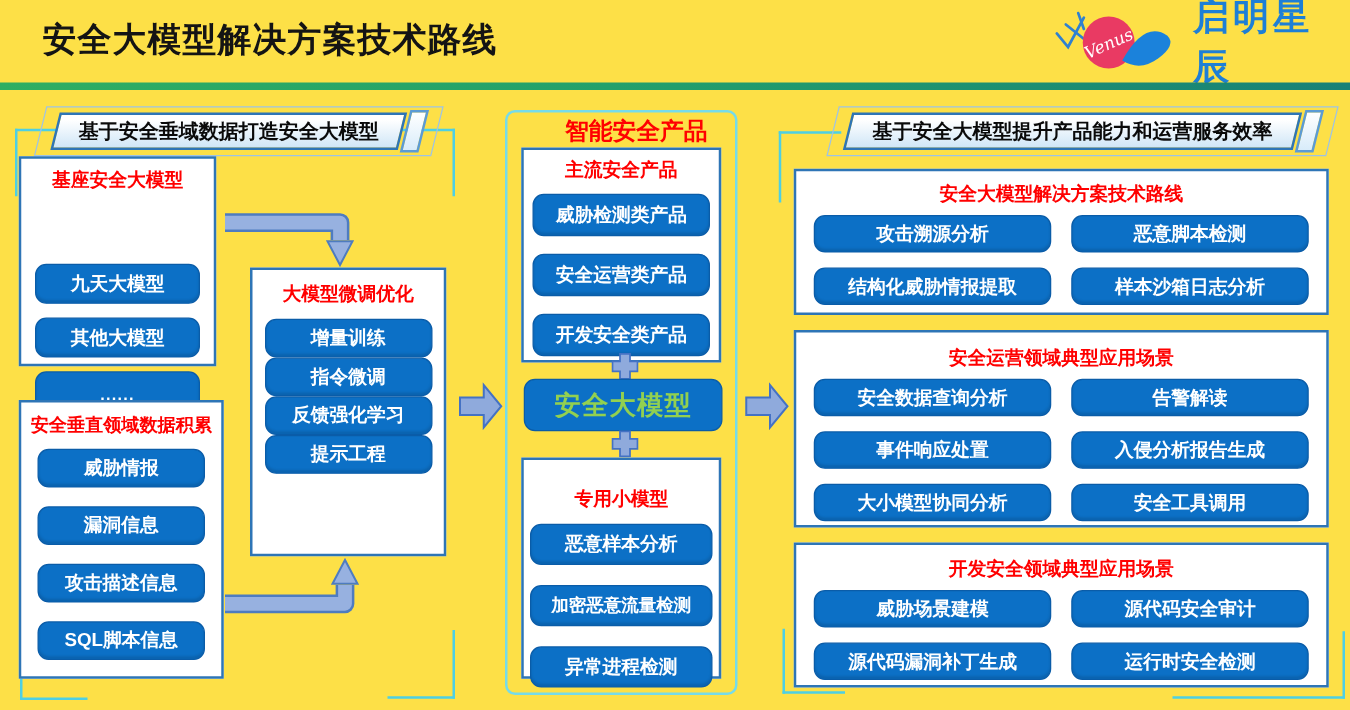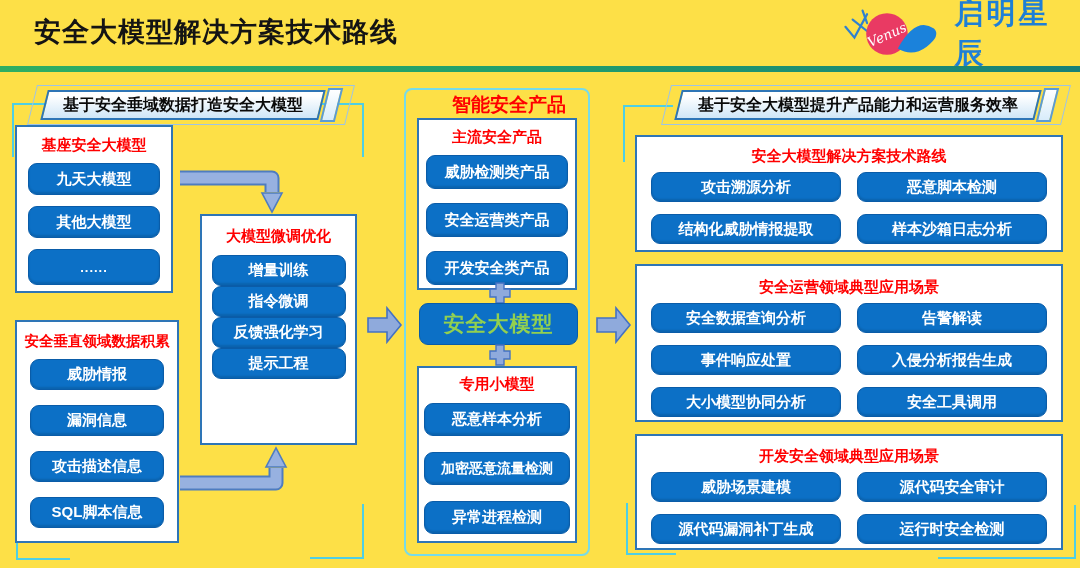--- a/index.html
+++ b/index.html
@@ -85,21 +85,21 @@
   <div class="banner" style="left:44px;top:90px;width:278px;">
     <div class="outer"></div>
     <div class="stripe"></div>
     <div class="skew"></div>
     <div class="label">基于安全垂域数据打造安全大模型</div>
   </div>
 
   <div class="panel" style="left:15px;top:125px;width:158px;height:168px;padding-top:8px;">
     <div class="panel-title">基座安全大模型</div>
     <div class="vlist" style="gap:11px;margin-top:8px;">
-      <div class="btn" style="width:132px;height:32px;">九天大模型</div>
+      <div class="btn" style="width:132px;height:32px;margin-top:48px;">九天大模型</div>
       <div class="btn" style="width:132px;height:32px;">其他大模型</div>
       <div class="btn" style="width:132px;height:36px;font-size:13px;letter-spacing:1px;">......</div>
     </div>
   </div>
 
   <div class="panel" style="left:200px;top:214px;width:157px;height:231px;padding-top:10px;">
     <div class="panel-title">大模型微调优化</div>
     <div class="vlist" style="gap:0;margin-top:9px;border-radius:13px;">
       <div class="btn" style="width:134px;height:31px;">增量训练</div>
       <div class="btn" style="width:134px;height:31px;">指令微调</div>
@@ -150,21 +150,21 @@
   <svg class="plus" viewBox="0 0 22 22" style="left:489px;top:282px;">
     <path d="M7 1 h8 v6 h6 v8 h-6 v6 h-8 v-6 h-6 v-8 h6 z" fill="#8faadc" stroke="#4472c4" stroke-width="1.4"></path>
   </svg>
 
   <div class="core-box">安全大模型</div>
 
   <svg class="plus" viewBox="0 0 22 22" style="left:489px;top:344px;">
     <path d="M7 1 h8 v6 h6 v8 h-6 v6 h-8 v-6 h-6 v-8 h6 z" fill="#8faadc" stroke="#4472c4" stroke-width="1.4"></path>
   </svg>
 
-  <div class="panel" style="left:417px;top:366px;width:160px;height:177px;padding-top:6px;">
+  <div class="panel" style="left:417px;top:366px;width:160px;height:177px;padding-top:22px;">
     <div class="panel-title">专用小模型</div>
     <div class="vlist" style="gap:16px;margin-top:9px;">
       <div class="btn" style="width:146px;height:33px;">恶意样本分析</div>
       <div class="btn" style="width:146px;height:33px;font-size:14px;">加密恶意流量检测</div>
       <div class="btn" style="width:146px;height:33px;">异常进程检测</div>
     </div>
   </div>
 
   <svg class="arrow-right" viewBox="0 0 36 40" style="left:596px;top:305px;">
     <polygon points="1,13 20,13 20,3 34,20 20,37 20,27 1,27" fill="#8faadc" stroke="#4472c4" stroke-width="1.6"></polygon>

